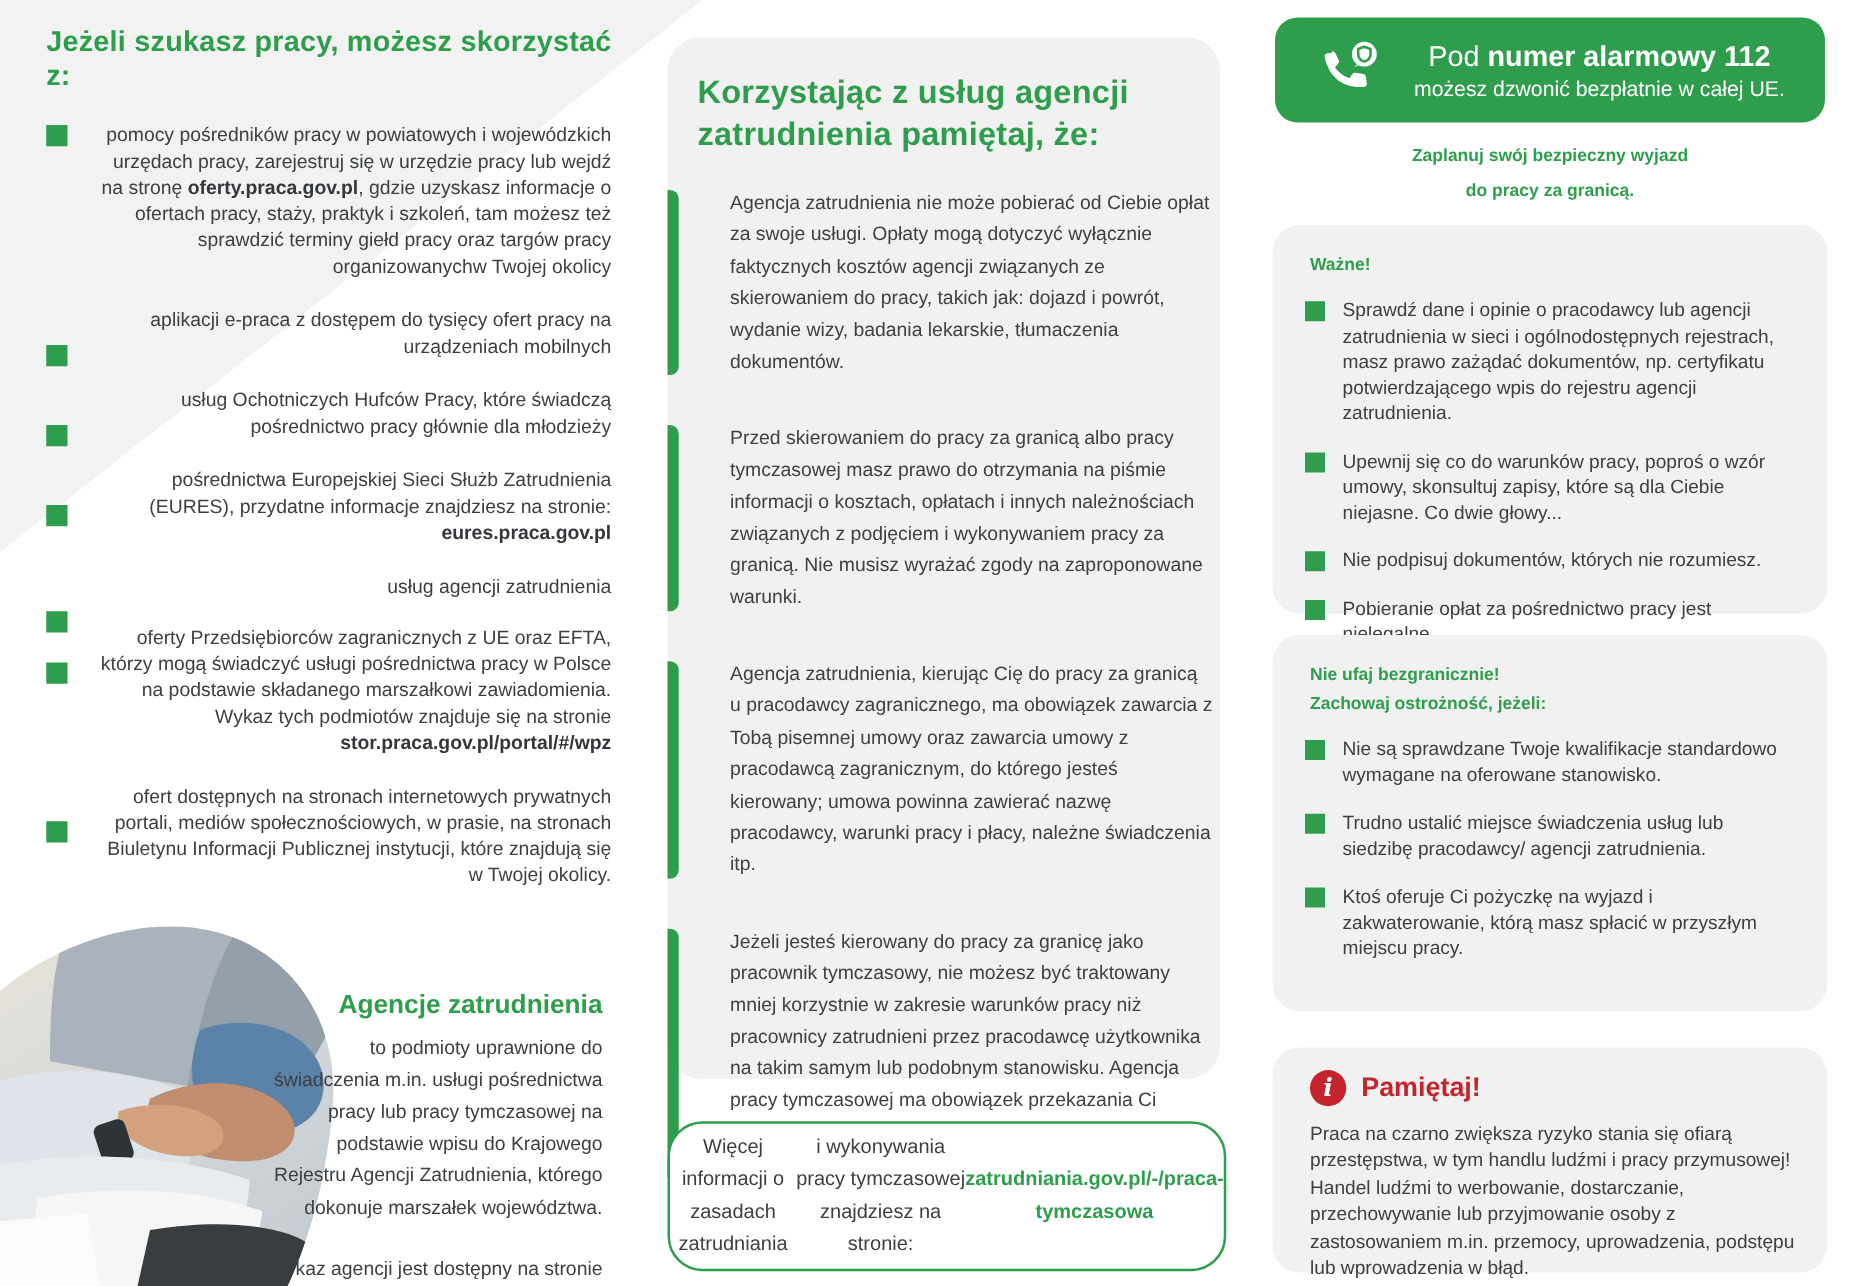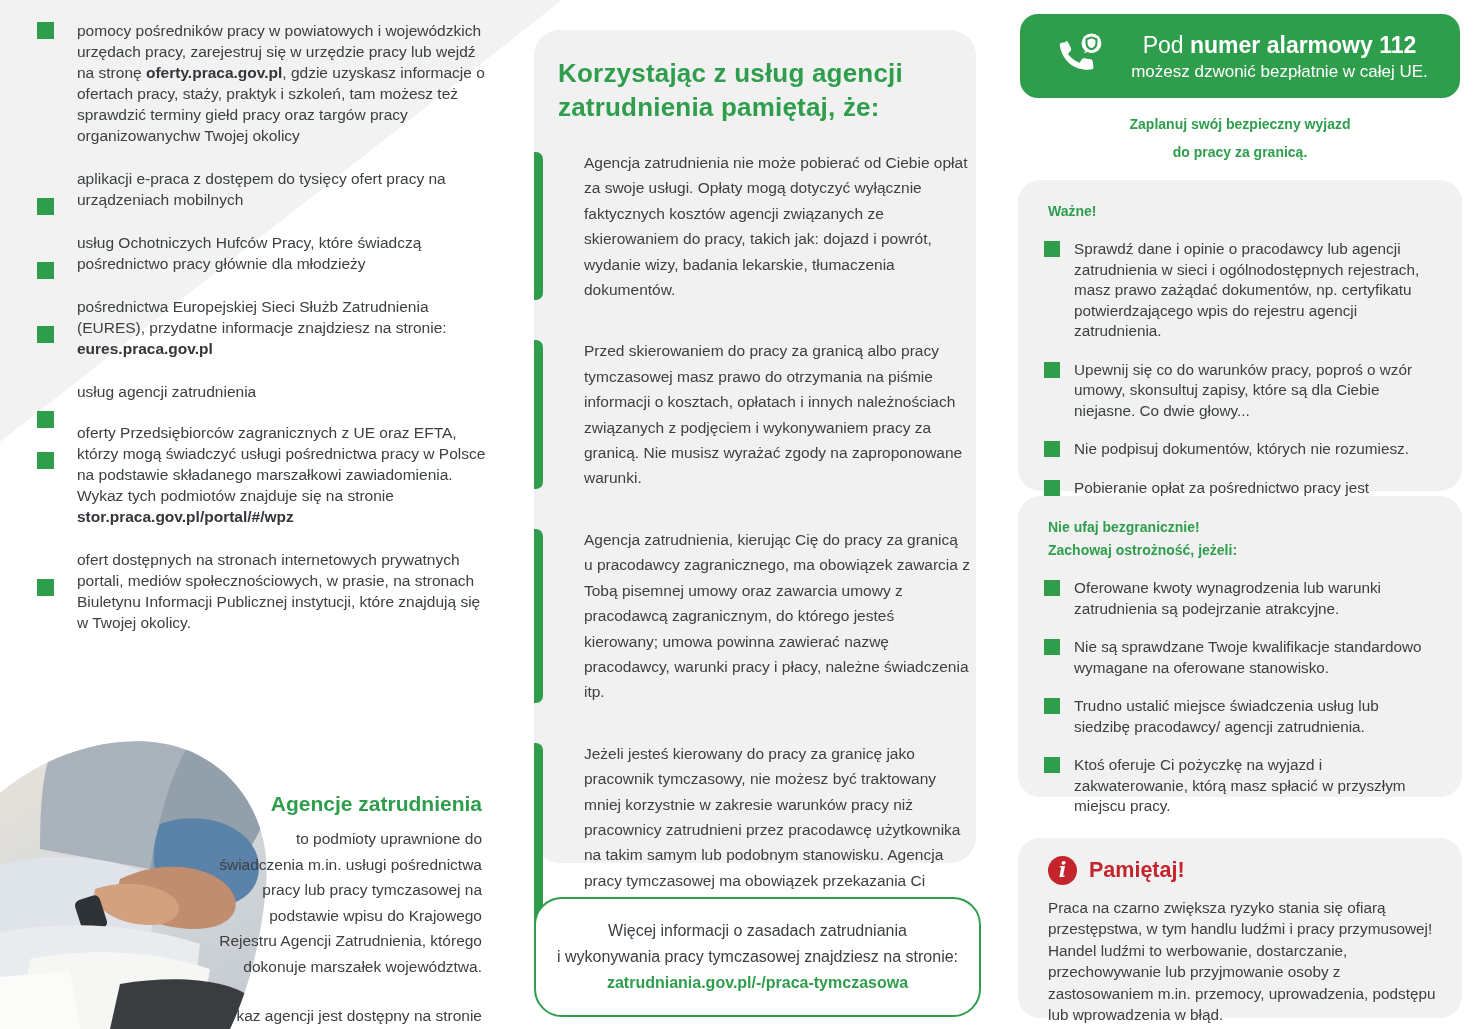--- a/index.html
+++ b/index.html
@@ -14,21 +14,21 @@
     position:absolute; left:0; top:0; width:562px; height:442px;
     background:#f1f2f1;
     clip-path:polygon(0 0,100% 0,0 100%);
   }
   
   .left-col{ position:absolute; left:37px; top:20px; width:462px; }
   .left-heading{
     font-size:23px; font-weight:bold; color:#2f9e4c; letter-spacing:.2px;
     margin-bottom:24px;
   }
-  .bullet-list{ list-style:none; }
+  .bullet-list{ list-style:none;text-align:right; }
   .bullet-item{
     position:relative; padding-left:40px; width:452px;
     font-size:15.5px; line-height:21px; color:#3c4043;
     margin-bottom:22px;
   }
   .bullet-item .sq{
     position:absolute; left:0; width:17px; height:17px; background:#2f9e4c;
   }
   .bullet-item.sq-top .sq{ top:2px; }
   .bullet-item.sq-line2 .sq{ top:30px; }
@@ -53,21 +53,21 @@
     position:relative; padding-left:26px; margin-bottom:36px;
     font-size:15.5px; line-height:25.4px; color:#404040; width:412px;
   }
   .mid-para .accent{
     position:absolute; left:-24px; top:2px; bottom:2px; width:9px;
     background:#2f9e4c; border-radius:0 7px 7px 0;
   }
   .info-box{
     position:absolute; left:534px; top:897px; width:447px; height:120px;
     border:2px solid #2f9e4c; border-radius:28px; background:#ffffff;
-    display:flex; flex-direction:column; justify-content:center; align-items:center;
+    display:flex; flex-direction:row; justify-content:center; align-items:center;
     text-align:center; font-size:16px; line-height:26px; color:#3c4043;
   }
   .info-link{ font-weight:bold; color:#2f9e4c; cursor:pointer; }
   
   .banner{
     position:absolute; left:1020px; top:14px; width:440px; height:84px;
     background:#2f9e4c; border-radius:18px; color:#fff;
     display:flex; align-items:center; padding:0 18px 0 31px;
   }
   .banner-icon{ flex:0 0 58px; height:58px; margin-right:8px; }
@@ -77,21 +77,21 @@
   .banner-line2{ font-size:17px; line-height:23px; }
   .right-heading{
     position:absolute; left:1020px; top:110px; width:440px; text-align:center;
     font-size:14px; line-height:28px; font-weight:bold; color:#2f9e4c;
   }
   .gray-box{
     position:absolute; left:1018px; top:0; width:444px;
     background:#f1f1f1; border-radius:22px; padding:20px 26px 10px 30px;
   }
   .box-important{ top:180px; height:311px; }
-  .box-caution{ top:496px; height:301px; }
+  .box-caution{ top:508px; height:301px; }
   .box-remember{ top:838px; height:180px; padding-top:18px; }
   .box-title{
     font-size:14px; font-weight:bold; color:#2f9e4c; line-height:23px; margin-bottom:16px;
   }
   .rb-item{
     position:relative; padding-left:26px; margin-bottom:18px;
     font-size:15.3px; line-height:20.5px; color:#3c4043;
   }
   .rb-item .sq{ position:absolute; left:-4px; top:2px; width:16px; height:16px; background:#2f9e4c; }
   .remember-head{ display:flex; align-items:center; margin-bottom:12px; }
@@ -102,20 +102,21 @@
   }
   .remember-title{ font-size:21.5px; font-weight:bold; color:#c4242c; }
   .remember-body{ font-size:15.3px; line-height:21.4px; color:#3c4043; }
 </style>
 </head>
 <body>
 
 <div class="corner-wedge"></div>
 
 <div class="left-col">
+  <div class="left-heading">Jeżeli szukasz pracy, możesz skorzystać z:</div>
 
   <ul class="bullet-list">
     <li class="bullet-item sq-top">
       <span class="sq"></span>
       <span>pomocy pośredników pracy w powiatowych i wojewódzkich urzędach pracy, zarejestruj się w urzędzie pracy lub wejdź na stronę </span><span class="bold-dark">oferty.praca.gov.pl</span><span>, gdzie uzyskasz informacje o ofertach pracy, staży, praktyk i szkoleń, tam możesz też sprawdzić terminy giełd pracy oraz targów pracy organizowanychw Twojej okolicy</span>
     </li>
     <li class="bullet-item sq-line2">
       <span class="sq"></span>
       <span>aplikacji e-praca z dostępem do tysięcy ofert pracy na urządzeniach mobilnych</span>
     </li>
@@ -246,24 +247,20 @@
   </div>
 </div>
 
 <div class="gray-box box-caution">
   <div class="box-title">
     <span style="display:block">Nie ufaj bezgranicznie!</span>
     <span style="display:block">Zachowaj ostrożność, jeżeli:</span>
   </div>
   <div class="rb-item">
     <span class="sq"></span>
-    <span>Oferowane kwoty wynagrodzenia lub warunki zatrudnienia są podejrzanie atrakcyjne.</span>
-  </div>
-  <div class="rb-item">
-    <span class="sq"></span>
     <span>Nie są sprawdzane Twoje kwalifikacje standardowo wymagane na oferowane stanowisko.</span>
   </div>
   <div class="rb-item">
     <span class="sq"></span>
     <span>Trudno ustalić miejsce świadczenia usług lub siedzibę pracodawcy/ agencji zatrudnienia.</span>
   </div>
   <div class="rb-item">
     <span class="sq"></span>
     <span>Ktoś oferuje Ci pożyczkę na wyjazd i zakwaterowanie, którą masz spłacić w przyszłym miejscu pracy.</span>
   </div>

